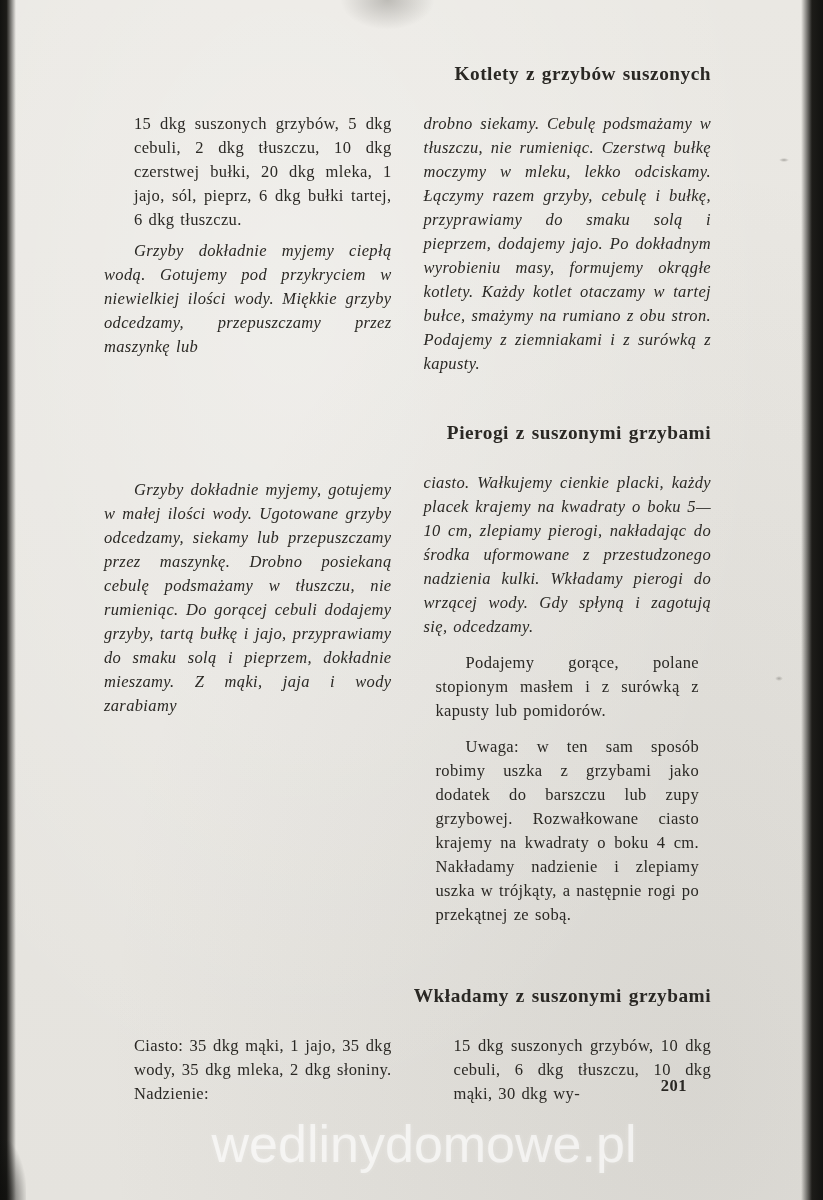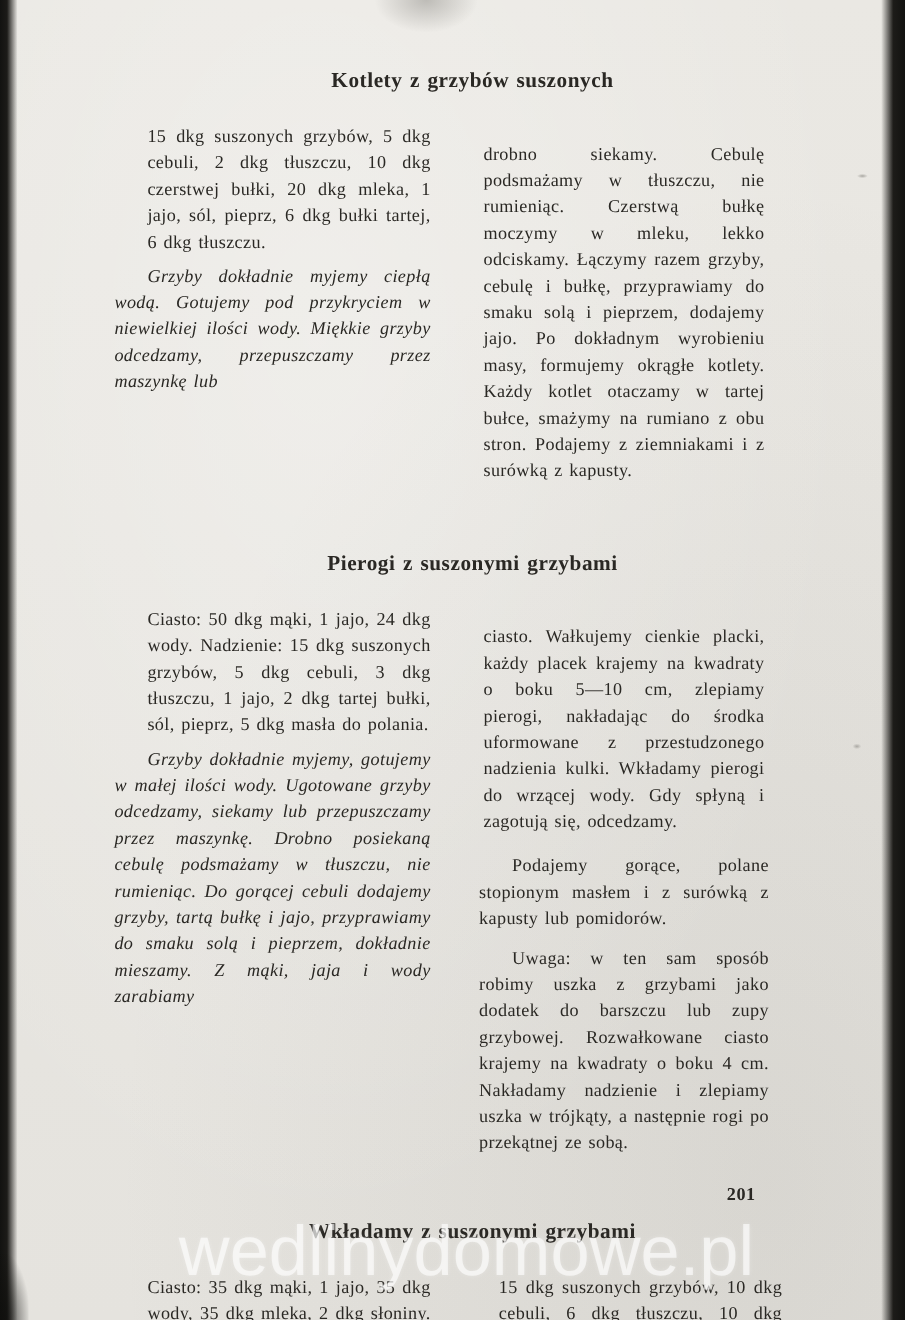--- a/index.html
+++ b/index.html
@@ -32,27 +32,27 @@
     letter-spacing: 0.35px;
     word-spacing: 1.5px;
     color: #2a2824;
     text-align: justify;
   }
   .section { margin-bottom: 45px; }
   .section-title {
     font-weight: 700;
     margin: 0 0 26px 44px;
     letter-spacing: 0.5px;
-    text-align: center;
+    text-align: right;
   }
   .cols { display: flex; gap: 32px; }
   .col { flex: 1 1 0; min-width: 0; }
   .ingredients { margin: 0 0 0 30px; }
   .para { margin: 7px 0 0 0; text-indent: 30px; font-style: italic; }
-  .para-cont { margin: 16px; text-indent: 0; }
+  .para-cont { margin: 0; text-indent: 0; font-style: italic; }
   .para-follow { margin: 12px; text-indent: 30px; }
 
   .page-number {
     position: absolute;
     right: 136px;
     bottom: 104px;
     font-family: "Liberation Serif", "DejaVu Serif", serif;
     font-weight: 700;
     font-size: 16.5px;
     letter-spacing: 0.5px;
@@ -60,21 +60,21 @@
     z-index: 2;
   }
   .watermark {
     position: absolute;
     left: 0;
     right: 0;
     bottom: 26px;
     text-align: center;
     font-family: "Liberation Sans", "DejaVu Sans", sans-serif;
     font-weight: 400;
-    font-size: 64px;
+    font-size: 52px;
     letter-spacing: 0;
     color: rgba(255,255,255,0.62);
     text-shadow: 0 0 5px rgba(255,255,255,0.25);
     white-space: nowrap;
     z-index: 5;
     pointer-events: none;
     padding-left: 25px;
   }
 
   
@@ -125,21 +125,20 @@
         <div class="col">
           <p class="para-cont">drobno siekamy. Cebulę podsmażamy w tłuszczu, nie rumieniąc. Czerstwą bułkę moczymy w mleku, lekko odciskamy. Łączymy razem grzyby, cebulę i bułkę, przyprawiamy do smaku solą i pieprzem, dodajemy jajo. Po dokładnym wyrobieniu masy, formujemy okrągłe kotlety. Każdy kotlet otaczamy w tartej bułce, smażymy na rumiano z obu stron. Podajemy z ziemniakami i z surówką z kapusty.</p>
         </div>
       </div>
     </div>
 
     <div class="section">
       <h3 class="section-title">Pierogi z suszonymi grzybami</h3>
       <div class="cols">
         <div class="col">
-          <p class="ingredients">Ciasto: 50 dkg mąki, 1 jajo, 24 dkg wody. Nadzienie: 15 dkg suszonych grzybów, 5 dkg cebuli, 3 dkg tłuszczu, 1 jajo, 2 dkg tartej bułki, sól, pieprz, 5 dkg masła do polania.</p>
           <p class="para">Grzyby dokładnie myjemy, gotujemy w małej ilości wody. Ugotowane grzyby odcedzamy, siekamy lub przepuszczamy przez maszynkę. Drobno posiekaną cebulę podsmażamy w tłuszczu, nie rumieniąc. Do gorącej cebuli dodajemy grzyby, tartą bułkę i jajo, przyprawiamy do smaku solą i pieprzem, dokładnie mieszamy. Z mąki, jaja i wody zarabiamy</p>
         </div>
         <div class="col">
           <p class="para-cont">ciasto. Wałkujemy cienkie placki, każdy placek krajemy na kwadraty o boku 5—10 cm, zlepiamy pierogi, nakładając do środka uformowane z przestudzonego nadzienia kulki. Wkładamy pierogi do wrzącej wody. Gdy spłyną i zagotują się, odcedzamy.</p>
           <p class="para-follow">Podajemy gorące, polane stopionym masłem i z surówką z kapusty lub pomidorów.</p>
           <p class="para-follow">Uwaga: w ten sam sposób robimy uszka z grzybami jako dodatek do barszczu lub zupy grzybowej. Rozwałkowane ciasto krajemy na kwadraty o boku 4 cm. Nakładamy nadzienie i zlepiamy uszka w trójkąty, a następnie rogi po przekątnej ze sobą.</p>
         </div>
       </div>
     </div>
 

